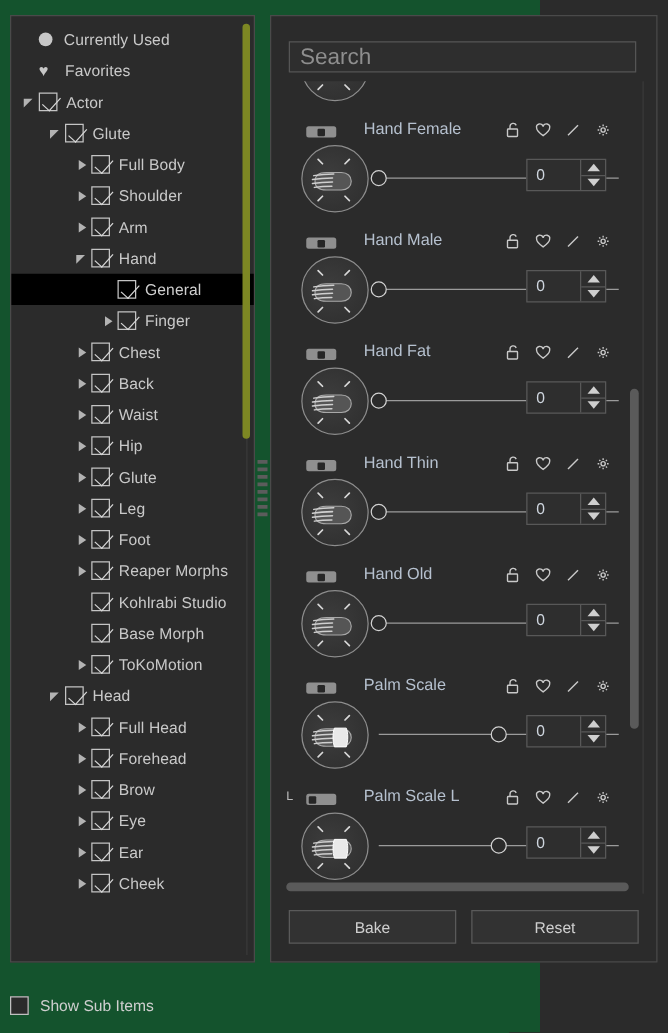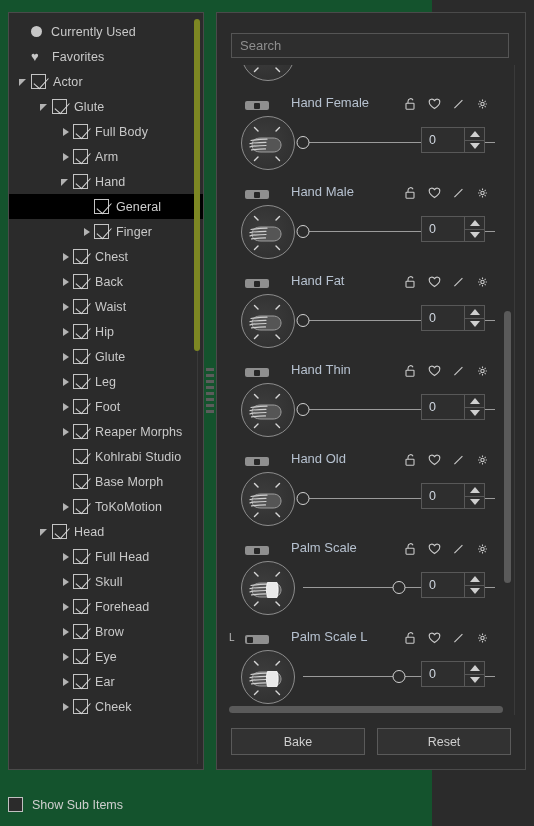--- a/index.html
+++ b/index.html
@@ -94,21 +94,21 @@
   .right-panel {
     position: absolute; left: 216px; top: 12px;
     width: 310px; height: 758px;
     border: 1px solid #4a4a4a; background: #2b2b2b;
     overflow: hidden;
   }
   .search-box {
     position: absolute; left: 14px; top: 20px;
     width: 278px; height: 25px;
     background: #2e2e2e; border: 1px solid #555;
-    color: #9a9a9a; font-size: 13px;
+    color: #9a9a9a; font-size: 18px;
     padding: 0 8px; outline: none;
     font-family: "Liberation Sans", sans-serif;
   }
   .search-box::placeholder { color: #8e8e8e; }
 
   .param-viewport {
     position: absolute; left: 6px; top: 52px;
     width: 288px; height: 650px;
     overflow: hidden;
   }
@@ -271,20 +271,26 @@
         <div class="tree-row">
           <div style="flex: 0 0 50px; height: 1px;"></div>
           <div class="arrow collapsed"></div>
           <div class="chk on"></div>
           <div class="tree-label">Full Body</div>
         </div>
         <div class="tree-row">
           <div style="flex: 0 0 50px; height: 1px;"></div>
           <div class="arrow collapsed"></div>
           <div class="chk on"></div>
+          <div class="tree-label">Shoulder</div>
+        </div>
+        <div class="tree-row">
+          <div style="flex: 0 0 50px; height: 1px;"></div>
+          <div class="arrow collapsed"></div>
+          <div class="chk on"></div>
           <div class="tree-label">Arm</div>
         </div>
         <div class="tree-row">
           <div style="flex: 0 0 50px; height: 1px;"></div>
           <div class="arrow expanded"></div>
           <div class="chk on"></div>
           <div class="tree-label">Hand</div>
         </div>
         <div class="tree-row selected">
           <div style="flex: 0 0 71px; height: 1px;"></div>
@@ -368,26 +374,20 @@
           <div style="flex: 0 0 29px; height: 1px;"></div>
           <div class="arrow expanded"></div>
           <div class="chk on"></div>
           <div class="tree-label">Head</div>
         </div>
         <div class="tree-row">
           <div style="flex: 0 0 50px; height: 1px;"></div>
           <div class="arrow collapsed"></div>
           <div class="chk on"></div>
           <div class="tree-label">Full Head</div>
-        </div>
-        <div class="tree-row">
-          <div style="flex: 0 0 50px; height: 1px;"></div>
-          <div class="arrow collapsed"></div>
-          <div class="chk on"></div>
-          <div class="tree-label">Skull</div>
         </div>
         <div class="tree-row">
           <div style="flex: 0 0 50px; height: 1px;"></div>
           <div class="arrow collapsed"></div>
           <div class="chk on"></div>
           <div class="tree-label">Forehead</div>
         </div>
         <div class="tree-row">
           <div style="flex: 0 0 50px; height: 1px;"></div>
           <div class="arrow collapsed"></div>

